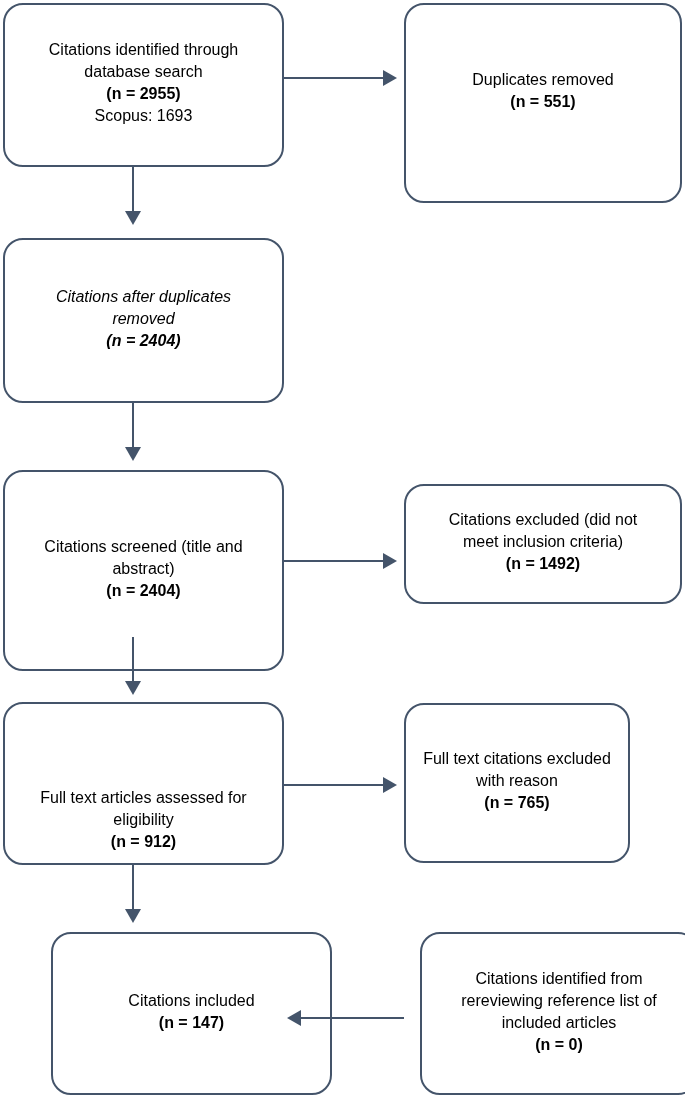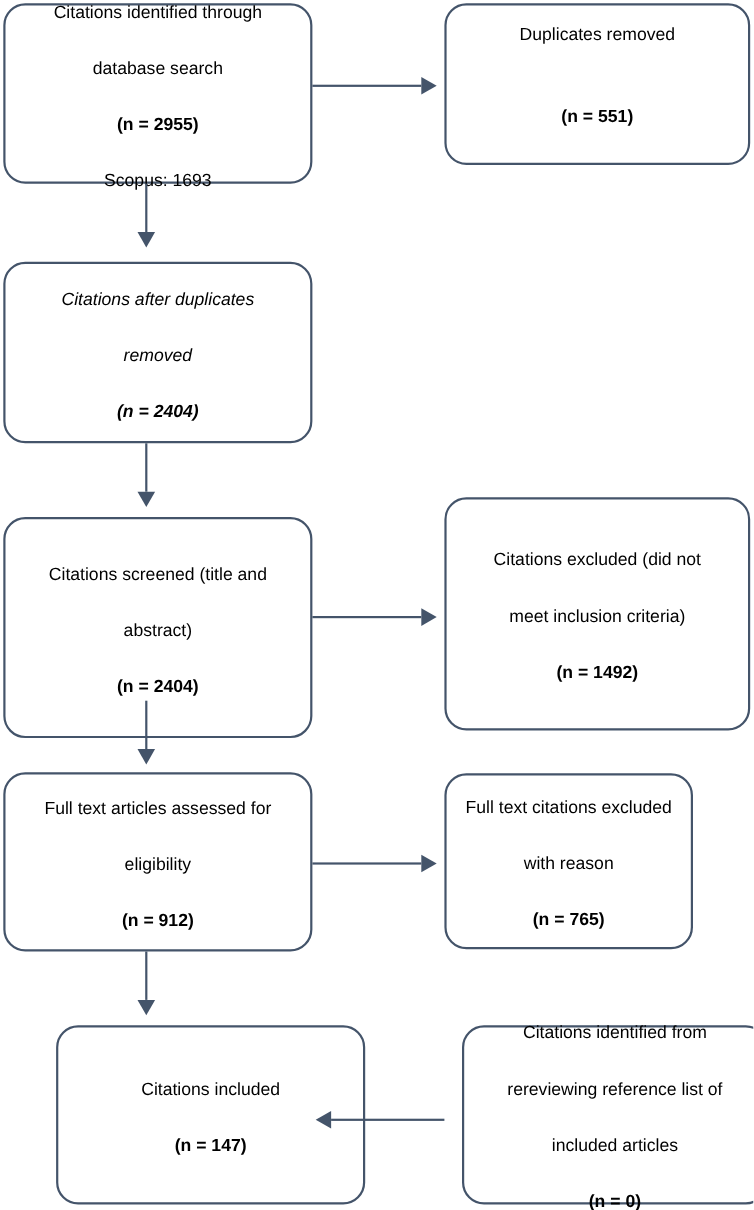--- a/index.html
+++ b/index.html
@@ -23,38 +23,37 @@
   .box {
     position: absolute;
     border: 2.5px solid var(--border);
     border-radius: 20px;
     background: var(--bg);
     display: flex;
     flex-direction: column;
     justify-content: center;
     align-items: center;
     text-align: center;
-    padding: 16px 14px 10px 14px;
+    padding: 6px 14px 10px 14px;
     color: var(--text);
     font-size: 16px;
     line-height: 22px;
-    gap: 29px;
   }
   .box .line { display: block; }
   .box .n-line { font-weight: bold; }
 
   
   .b1 { left: 3px;   top: 3px;   width: 281px; height: 164px; }
   .b3 { left: 3px;   top: 238px; width: 281px; height: 165px; font-style: italic; }
   .b4 { left: 3px;   top: 470px; width: 281px; height: 201px; }
-  .b6 { left: 3px;   top: 702px; width: 281px; height: 163px; }
+  .b6 { left: 3px;   top: 702px; width: 281px; height: 163px; justify-content: flex-end; }
   .b8 { left: 3px;   top: 932px; width: 281px; height: 163px; margin-left: 48px; }
   
-  .b2 { left: 404px; top: 3px;   width: 278px; height: 147px; padding-bottom: 30px; justify-content: space-between; }
-  .b5 { left: 404px; top: 452px; width: 278px; height: 212px; }
+  .b2 { left: 404px; top: 3px;   width: 278px; height: 200px; padding-bottom: 30px; }
+  .b5 { left: 404px; top: 484px; width: 278px; height: 120px; }
   .b7 { left: 404px; top: 703px; width: 226px; height: 160px; }
   .b9 { left: 404px; top: 932px; width: 278px; height: 163px; margin-left: 16px; }
 
   .shaft-h { position: absolute; height: 2px; background: var(--arrow); }
   .shaft-v { position: absolute; width: 2px;  background: var(--arrow); }
   .head { position: absolute; width: 0; height: 0; }
   .head-right { border-top: 8px solid transparent; border-bottom: 8px solid transparent; border-left: 14px solid var(--arrow); }
   .head-left  { border-top: 8px solid transparent; border-bottom: 8px solid transparent; border-right: 14px solid var(--arrow); }
   .head-down  { border-left: 8px solid transparent; border-right: 8px solid transparent; border-top: 14px solid var(--arrow); }
 

